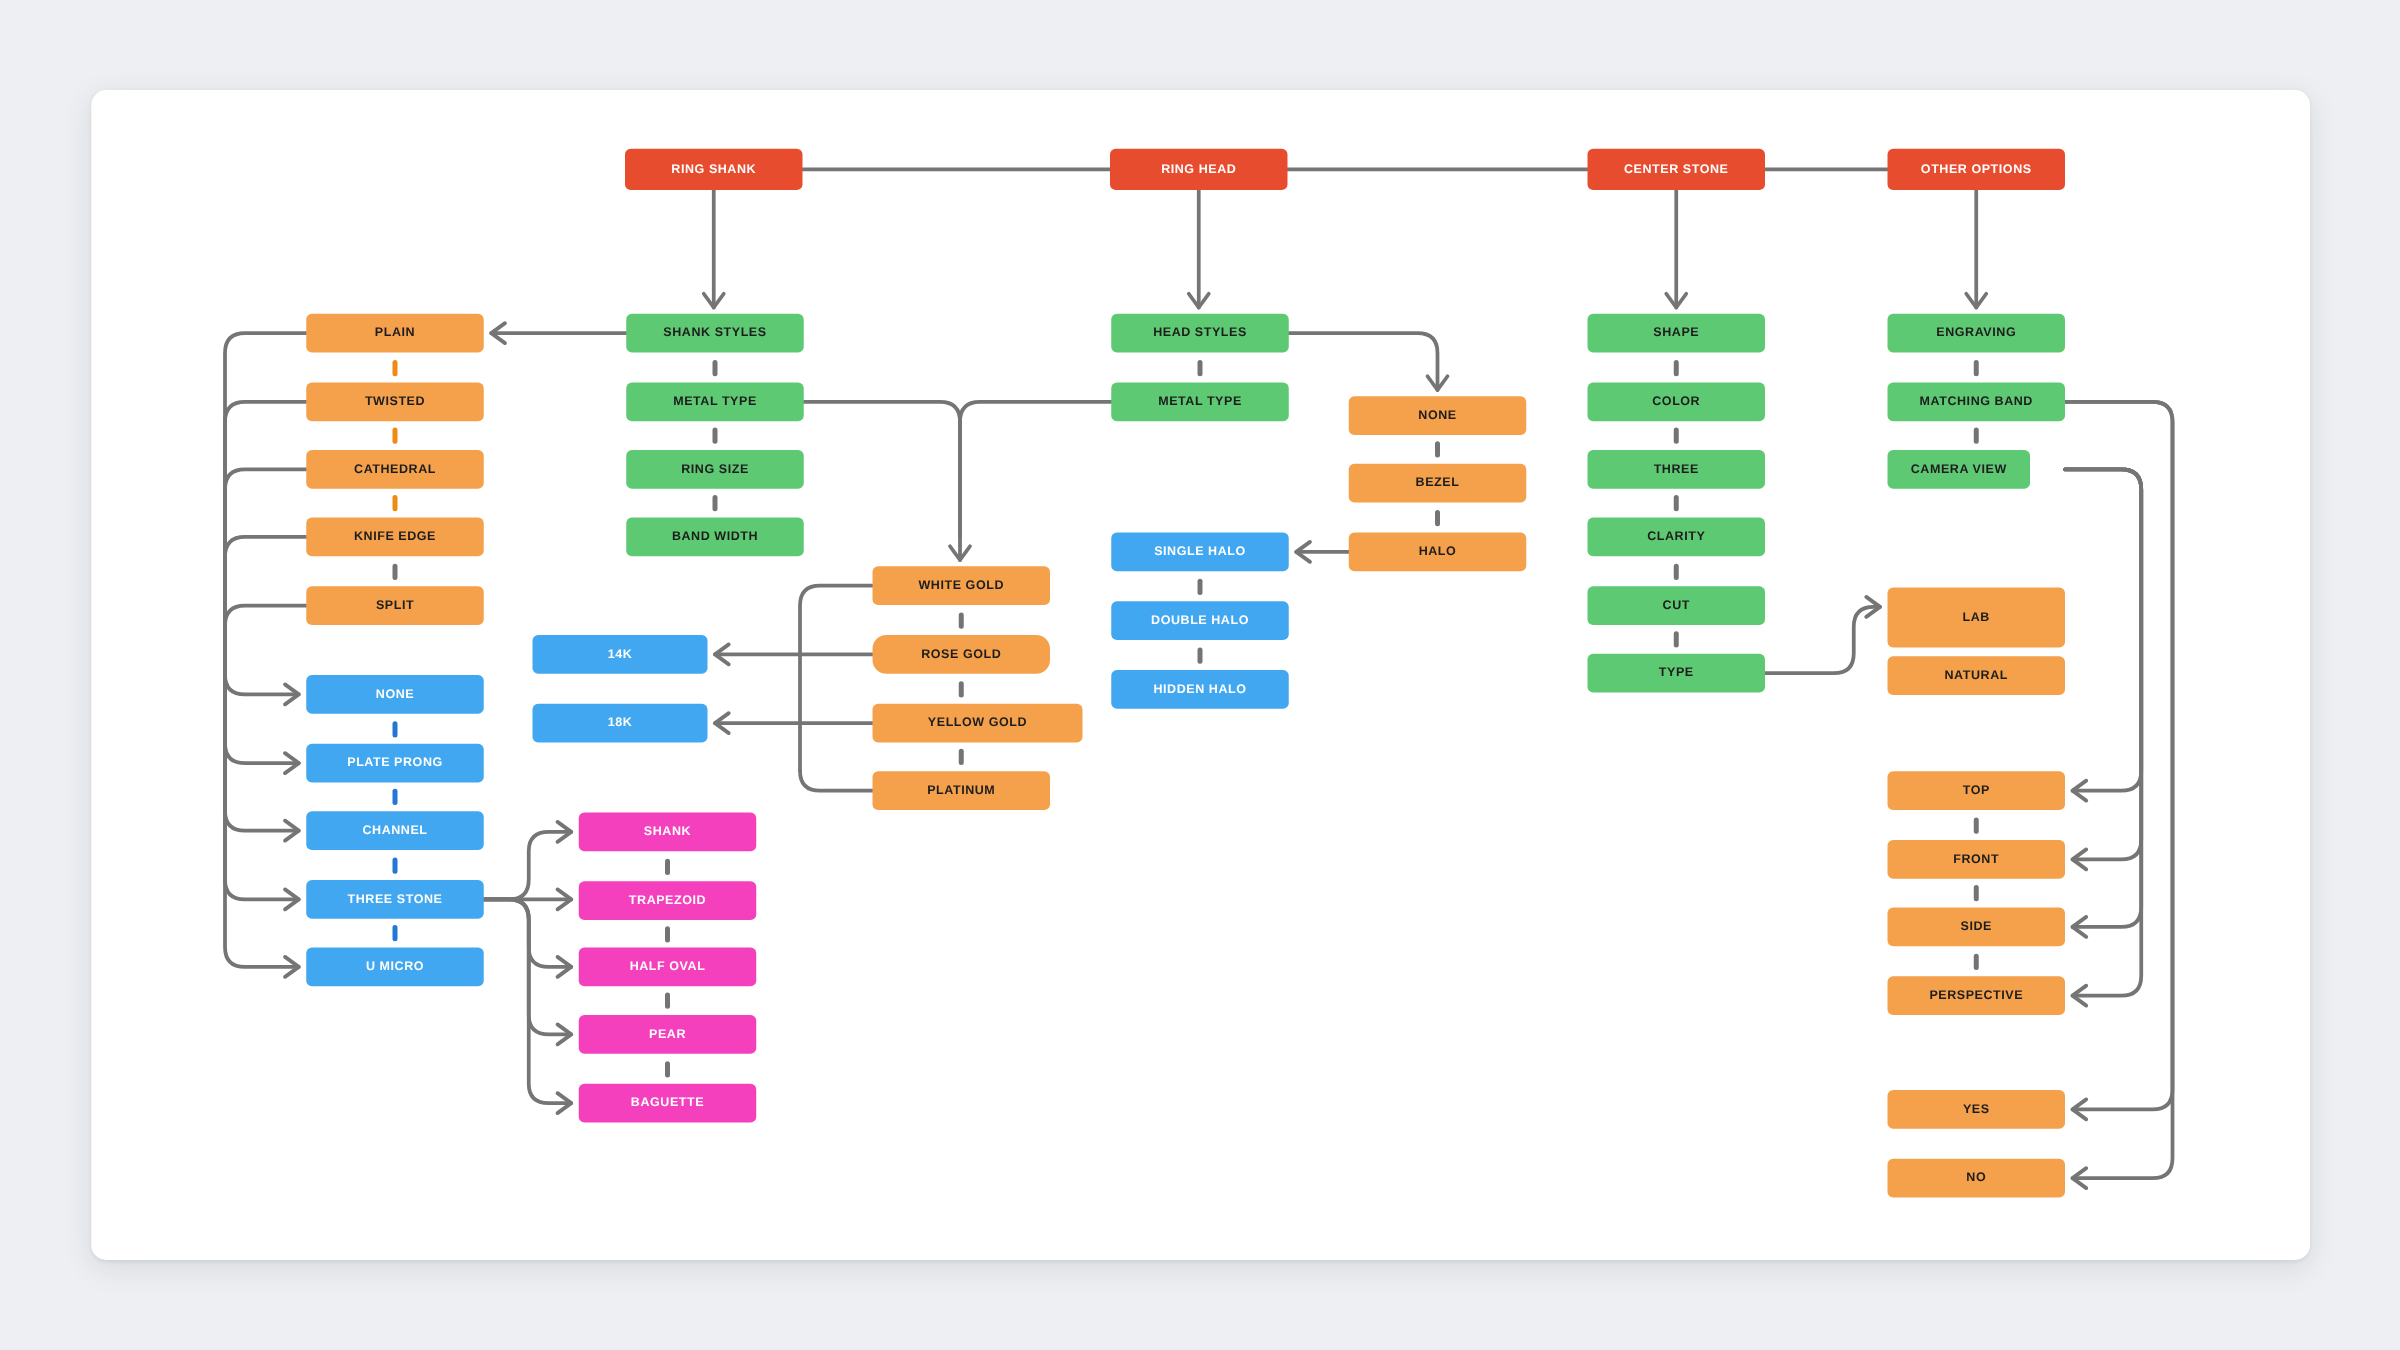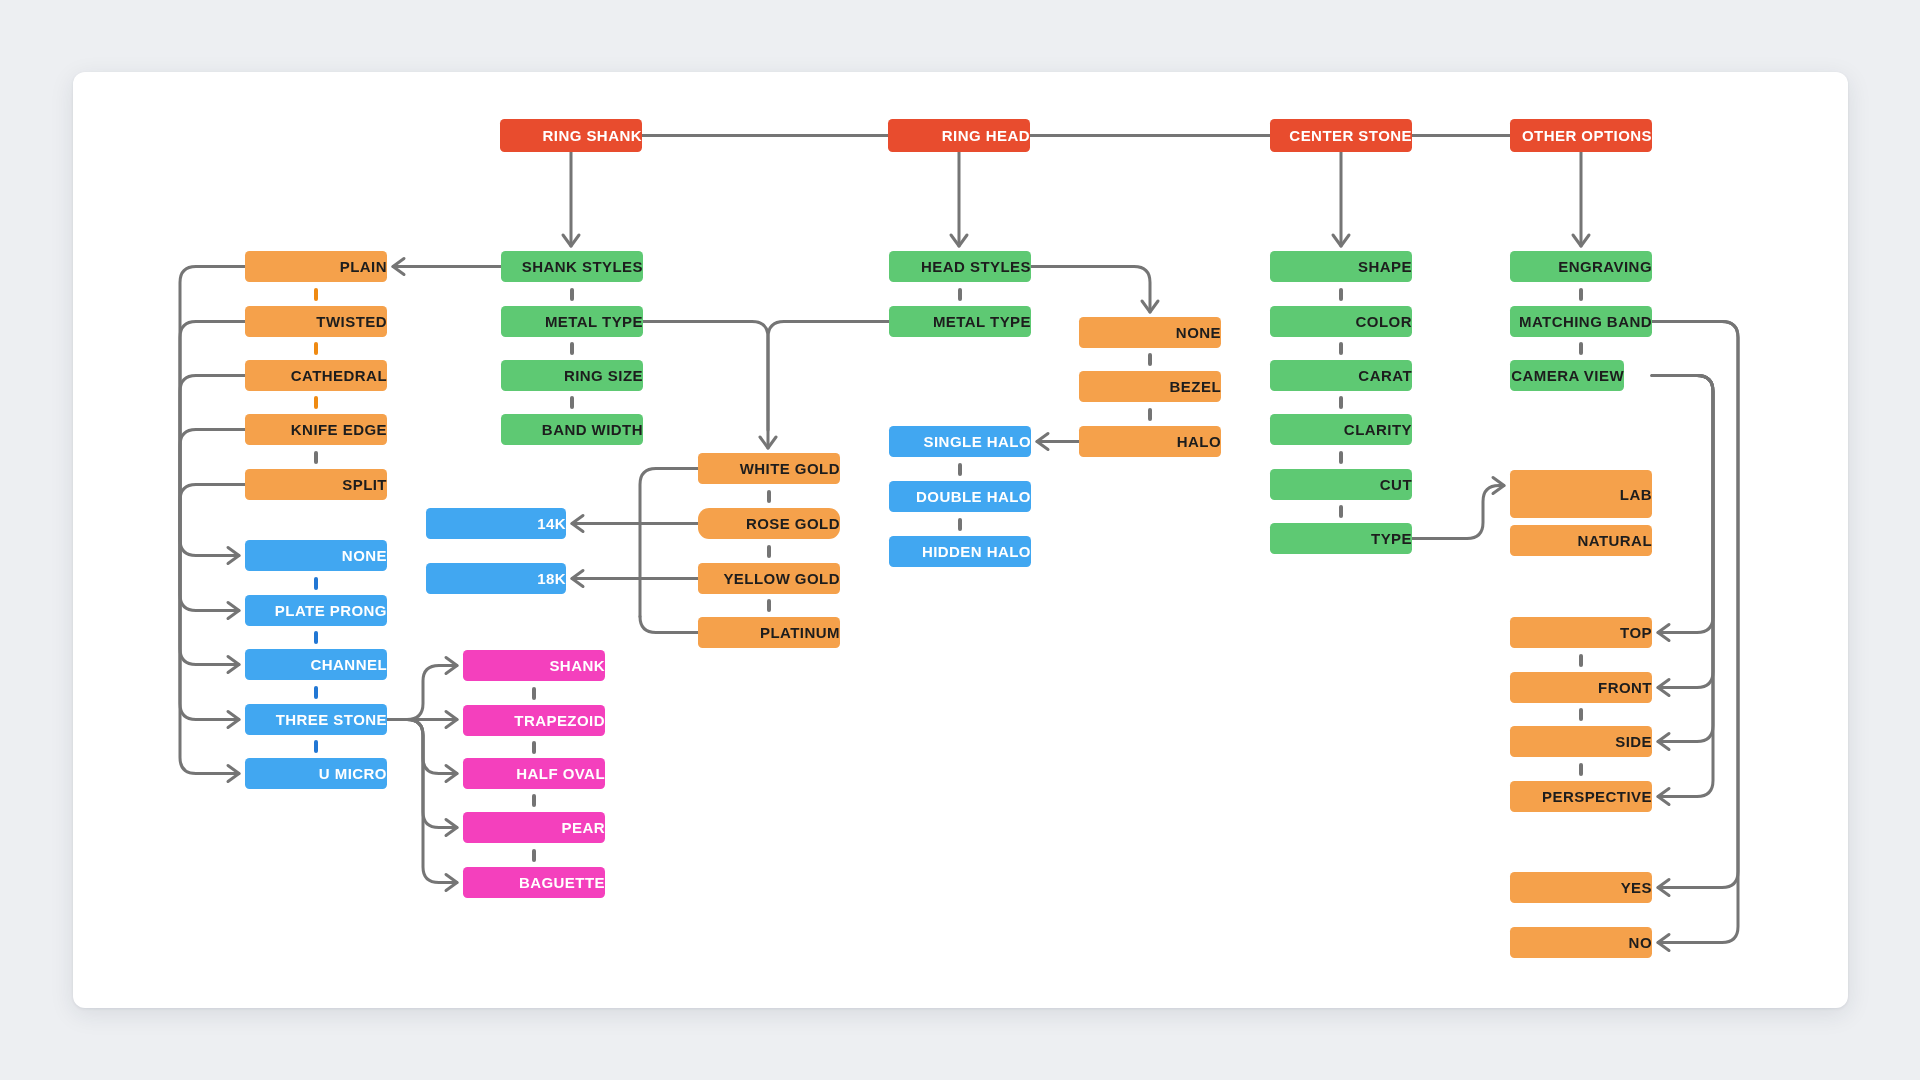--- a/index.html
+++ b/index.html
@@ -2,22 +2,22 @@
 <html><head>
 <meta charset="utf-8">
 <style>
   html,body{margin:0;padding:0;width:1920px;height:1080px;overflow:hidden;
     font-family:"Liberation Sans",sans-serif;}
   .stage{position:absolute;inset:0;}
   .card{position:absolute;border-radius:12px;
     box-shadow:0 6px 24px rgba(30,40,60,.10),0 1px 3px rgba(30,40,60,.08);}
   #edge-layer{position:absolute;left:0;top:0;z-index:2;}
   #node-layer,#tick-layer{position:absolute;left:0;top:0;width:0;height:0;z-index:3;}
-  .node{position:absolute;display:flex;align-items:center;justify-content:flex-end;
-    border-radius:4.5px;font-weight:700;font-size:15px;letter-spacing:.45px;
+  .node{position:absolute;display:flex;align-items:center;justify-content:center;
+    border-radius:4.5px;font-weight:700;font-size:10px;letter-spacing:.45px;
     white-space:nowrap;user-select:none;}
   .tick{position:absolute;width:3.5px;height:13px;border-radius:2px;}
 </style>
 </head>
 <body>
 
 <div class="stage" id="stage" style="background: rgb(237, 239, 242);">
   <div class="card" id="card" style="left: 73px; top: 72px; width: 1775px; height: 936px; background: rgb(255, 255, 255);"></div>
   <svg id="edge-layer" width="1920" height="1080">
       <path d="M642 135.5 H888" fill="none" stroke="#757575" stroke-width="3" stroke-linecap="round" stroke-linejoin="round"></path>
@@ -176,21 +176,21 @@
       </div>
       <div class="node" style="left: 426px; top: 563px; width: 140px; height: 31px; background: rgb(65, 167, 241); color: rgb(255, 255, 255);">
         <span>18K</span>
       </div>
       <div class="node" style="left: 698px; top: 453px; width: 142px; height: 31px; background: rgb(245, 161, 75); color: rgb(29, 29, 29);">
         <span>WHITE GOLD</span>
       </div>
       <div class="node" style="left: 698px; top: 508px; width: 142px; height: 31px; background: rgb(245, 161, 75); color: rgb(29, 29, 29); border-radius: 11px;">
         <span>ROSE GOLD</span>
       </div>
-      <div class="node" style="left: 698px; top: 563px; width: 142px; height: 31px; background: rgb(245, 161, 75); color: rgb(29, 29, 29);">
+      <div class="node" style="left: 698px; top: 563px; width: 168px; height: 31px; background: rgb(245, 161, 75); color: rgb(29, 29, 29);">
         <span>YELLOW GOLD</span>
       </div>
       <div class="node" style="left: 698px; top: 617px; width: 142px; height: 31px; background: rgb(245, 161, 75); color: rgb(29, 29, 29);">
         <span>PLATINUM</span>
       </div>
       <div class="node" style="left: 463px; top: 650px; width: 142px; height: 31px; background: rgb(244, 64, 189); color: rgb(255, 255, 255);">
         <span>SHANK</span>
       </div>
       <div class="node" style="left: 463px; top: 705px; width: 142px; height: 31px; background: rgb(244, 64, 189); color: rgb(255, 255, 255);">
         <span>TRAPEZOID</span>
@@ -228,21 +228,21 @@
       <div class="node" style="left: 1079px; top: 426px; width: 142px; height: 31px; background: rgb(245, 161, 75); color: rgb(29, 29, 29);">
         <span>HALO</span>
       </div>
       <div class="node" style="left: 1270px; top: 251px; width: 142px; height: 31px; background: rgb(94, 201, 115); color: rgb(29, 29, 29);">
         <span>SHAPE</span>
       </div>
       <div class="node" style="left: 1270px; top: 306px; width: 142px; height: 31px; background: rgb(94, 201, 115); color: rgb(29, 29, 29);">
         <span>COLOR</span>
       </div>
       <div class="node" style="left: 1270px; top: 360px; width: 142px; height: 31px; background: rgb(94, 201, 115); color: rgb(29, 29, 29);">
-        <span>CARAT</span>
+        <span>THREE</span>
       </div>
       <div class="node" style="left: 1270px; top: 414px; width: 142px; height: 31px; background: rgb(94, 201, 115); color: rgb(29, 29, 29);">
         <span>CLARITY</span>
       </div>
       <div class="node" style="left: 1270px; top: 469px; width: 142px; height: 31px; background: rgb(94, 201, 115); color: rgb(29, 29, 29);">
         <span>CUT</span>
       </div>
       <div class="node" style="left: 1270px; top: 523px; width: 142px; height: 31px; background: rgb(94, 201, 115); color: rgb(29, 29, 29);">
         <span>TYPE</span>
       </div>

